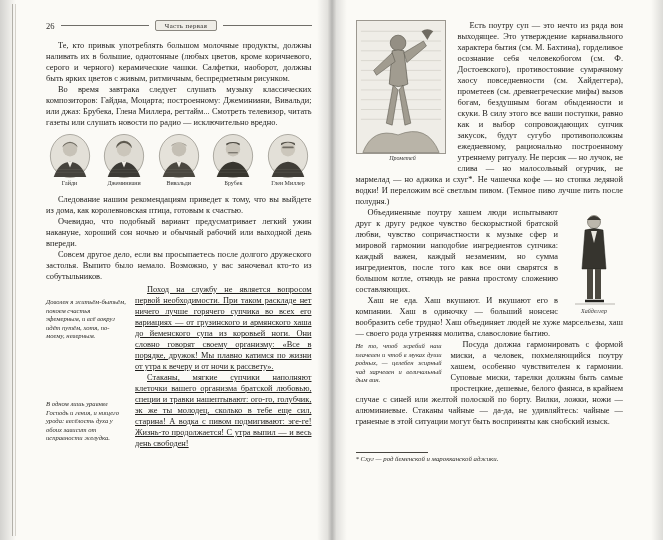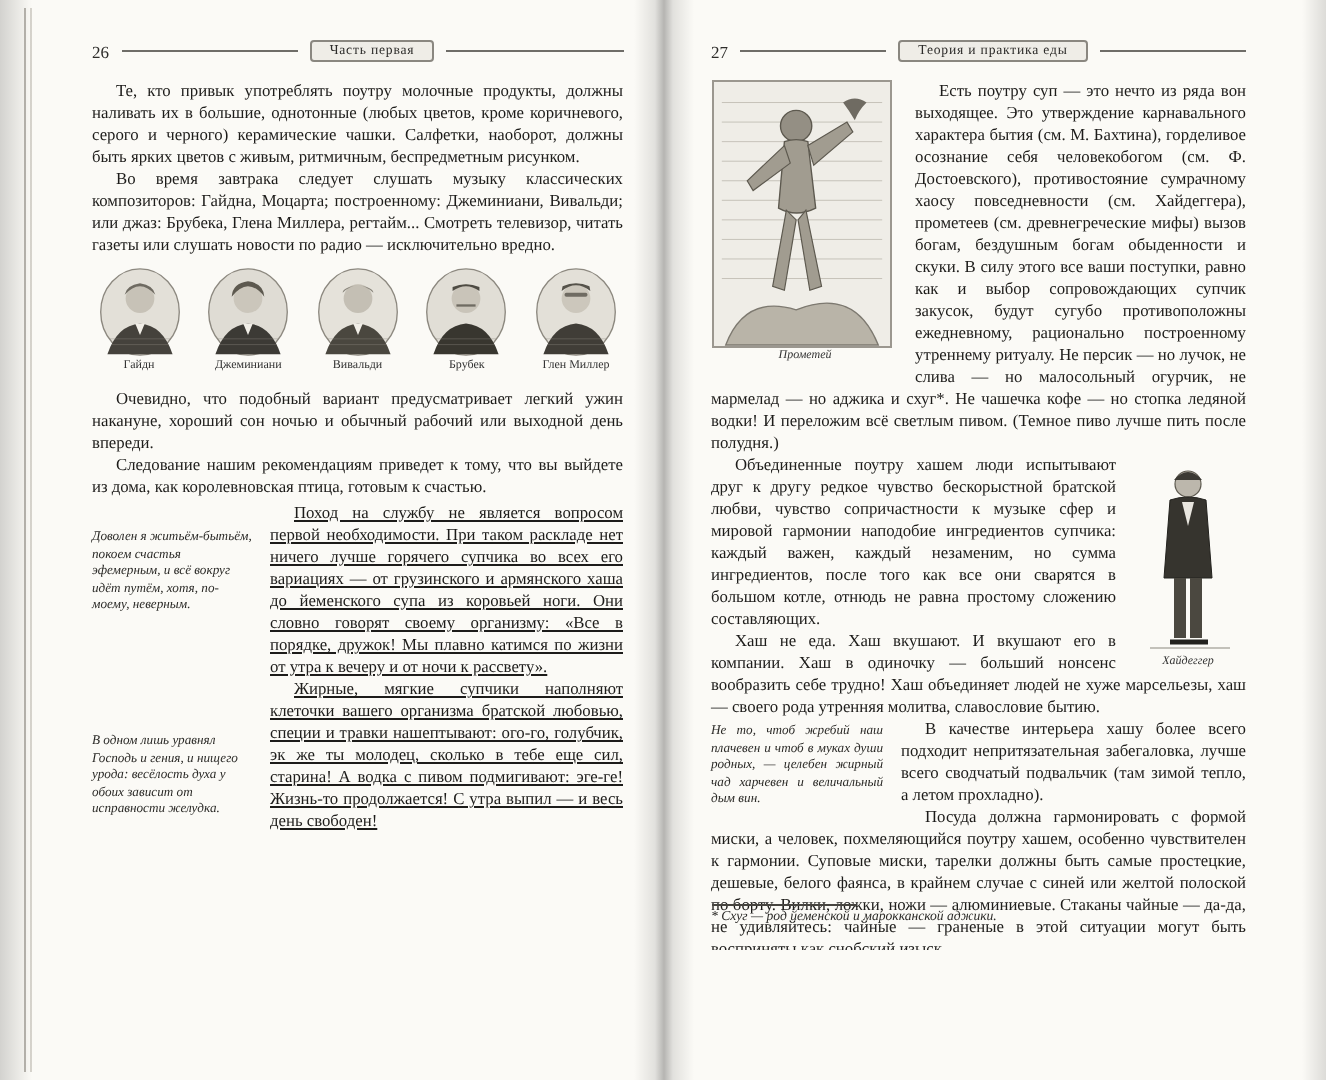--- a/index.html
+++ b/index.html
@@ -61,21 +61,21 @@
 
   <div class="page page-left">
     <div class="pg-header">
       <span class="pg-num">26</span>
       <span class="pg-rule"></span>
       <span class="pg-title">Часть первая</span>
       <span class="pg-rule"></span>
     </div>
 
     <div class="body-text">
-      <p>Те, кто привык употреблять поутру молочные продукты, должны наливать их в большие, однотонные (любых цветов, кроме коричневого, серого и черного) керамические чашки. Салфетки, наоборот, должны быть ярких цветов с живым, ритмичным, беспредметным рисунком.</p>
+      <p>Те, кто привык употреблять большом молочные продукты, должны наливать их в большие, однотонные (любых цветов, кроме коричневого, серого и черного) керамические чашки. Салфетки, наоборот, должны быть ярких цветов с живым, ритмичным, беспредметным рисунком.</p>
       <p>Во время завтрака следует слушать музыку классических композиторов: Гайдна, Моцарта; построенному: Джеминиани, Вивальди; или джаз: Брубека, Глена Миллера, регтайм... Смотреть телевизор, читать газеты или слушать новости по радио — исключительно вредно.</p>
 
       <div class="portraits">
         <figure class="portrait">
           <svg viewBox="0 0 44 48">
             <ellipse cx="22" cy="24" rx="20.5" ry="22.5" fill="#e3e0d8" stroke="#8c887f" stroke-width="0.7"></ellipse>
             <path d="M5 46 Q10 31 22 30 Q34 31 39 46 Z" fill="#45423c"></path>
             <circle cx="22" cy="17" r="7.5" fill="#c7c2b7"></circle>
             <path d="M14 15 Q22 6 30 15 Q29 10 22 9 Q15 10 14 15 Z" fill="#6f6b62"></path>
             <path d="M19.5 30 L22 36 L24.5 30 Z" fill="#f1eee7"></path>
@@ -122,43 +122,38 @@
             <path d="M5 46 Q10 31 22 30 Q34 31 39 46 Z" fill="#403d37"></path>
             <circle cx="22" cy="17" r="7.5" fill="#ccc7bc"></circle>
             <path d="M14.5 13 Q22 7 29.5 13 L29 10.5 Q22 7.5 15 10.5 Z" fill="#55524a"></path>
             <rect x="16" y="14" width="12" height="2" rx="1" fill="#6f6b62"></rect>
             <path d="M6 38 H38 M7 41 H37" stroke="#8c887f" stroke-width="0.4" opacity="0.5"></path>
           </svg>
           <figcaption class="portrait-caption">Глен Миллер</figcaption>
         </figure>
       </div>
 
+      <p>Следование нашим рекомендациям приведет к тому, что вы выйдете из дома, как королевновская птица, готовым к счастью.</p>
       <p>Очевидно, что подобный вариант предусматривает легкий ужин накануне, хороший сон ночью и обычный рабочий или выходной день впереди.</p>
-      <p>Следование нашим рекомендациям приведет к тому, что вы выйдете из дома, как королевновская птица, готовым к счастью.</p>
+      <p>Совсем другое дело, если вы просыпаетесь после долгого дружеского застолья. Выпито было немало. Возможно, у вас заночевал кто-то из собутыльников.</p>
 
       <div class="notes-section">
         <div class="margin-col">
           <div class="margin-note">Доволен я житьём-бытьём, покоем счастья эфемерным, и всё вокруг идёт путём, хотя, по-моему, неверным.</div>
           <div class="margin-note">В одном лишь уравнял Господь и гения, и нищего урода: весёлость духа у обоих зависит от исправности желудка.</div>
         </div>
         <div class="main-col">
           <p>Поход на службу не является вопросом первой необходимости. При таком раскладе нет ничего лучше горячего супчика во всех его вариациях — от грузинского и армянского хаша до йеменского супа из коровьей ноги. Они словно говорят своему организму: «Все в порядке, дружок! Мы плавно катимся по жизни от утра к вечеру и от ночи к рассвету».</p>
-          <p>Жирные, мягкие супчики наполняют клеточки вашего организма братской любовью, специи и травки нашептывают: ого-го, голубчик, эк же ты молодец, сколько в тебе еще сил, старина! А водка с пивом подмигивают: эге-ге! Жизнь-то продолжается! С утра выпил — и весь день свободен!</p>
+          <p>Стаканы, мягкие супчики наполняют клеточки вашего организма братской любовью, специи и травки нашептывают: ого-го, голубчик, эк же ты молодец, сколько в тебе еще сил, старина! А водка с пивом подмигивают: эге-ге! Жизнь-то продолжается! С утра выпил — и весь день свободен!</p>
         </div>
       </div>
     </div>
   </div>
 
   <div class="page page-right">
-    <div class="pg-header">
-      <span class="pg-num">27</span>
-      <span class="pg-rule"></span>
-      <span class="pg-title">Теория и практика еды</span>
-      <span class="pg-rule"></span>
-    </div>
 
     <div class="body-text">
       <figure class="fig-prometheus">
         <svg viewBox="0 0 90 134">
           <rect width="90" height="134" fill="#efede7"></rect>
           <g stroke="#b3afa5" stroke-width="0.5" opacity="0.7">
             <path d="M4 10 H86 M4 20 H86 M4 30 H86 M4 40 H86 M4 50 H86 M4 60 H86 M4 70 H86 M4 80 H86 M4 90 H86 M4 100 H86"></path>
           </g>
           <path d="M6 134 Q16 108 42 116 Q72 104 84 134 Z" fill="#b9b4a8" stroke="#7d7970" stroke-width="0.7"></path>
           <circle cx="42" cy="22" r="8" fill="#948f84" stroke="#5d594f" stroke-width="0.7"></circle>
@@ -185,21 +180,20 @@
           <path d="M18 92 H28 M27 92 H37" stroke="#23221e" stroke-width="2.5"></path>
           <path d="M8 95 H48" stroke="#8c887f" stroke-width="0.6"></path>
         </svg>
         <figcaption class="fig-caption">Хайдеггер</figcaption>
       </figure>
 
       <p>Объединенные поутру хашем люди испытывают друг к другу редкое чувство бескорыстной братской любви, чувство сопричастности к музыке сфер и мировой гармонии наподобие ингредиентов супчика: каждый важен, каждый незаменим, но сумма ингредиентов, после того как все они сварятся в большом котле, отнюдь не равна простому сложению составляющих.</p>
       <p>Хаш не еда. Хаш вкушают. И вкушают его в компании. Хаш в одиночку — больший нонсенс вообразить себе трудно! Хаш объединяет людей не хуже марсельезы, хаш — своего рода утренняя молитва, славословие бытию.</p>
 
       <div class="margin-note-right">Не то, чтоб жребий наш плачевен и чтоб в муках души родных, — целебен жирный чад харчевен и величальный дым вин.</div>
-      <p>В качестве интерьера хашу более всего подходит непритязательная забегаловка, лучше всего сводчатый подвальчик (там зимой тепло, а летом прохладно).</p>
       <p>Посуда должна гармонировать с формой миски, а человек, похмеляющийся поутру хашем, особенно чувствителен к гармонии. Суповые миски, тарелки должны быть самые простецкие, дешевые, белого фаянса, в крайнем случае с синей или желтой полоской по борту. Вилки, ложки, ножи — алюминиевые. Стаканы чайные — да-да, не удивляйтесь: чайные — граненые в этой ситуации могут быть восприняты как снобский изыск.</p>
     </div>
 
     <div class="footnote-block">
       <div class="footnote-rule"></div>
       <div class="footnote">* Схуг — род йеменской и марокканской аджики.</div>
     </div>
   </div>
 
   <div class="gutter"></div>

